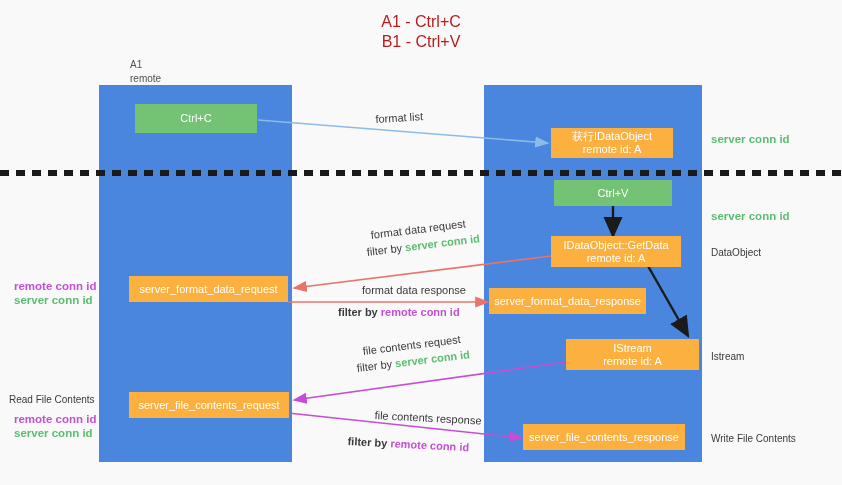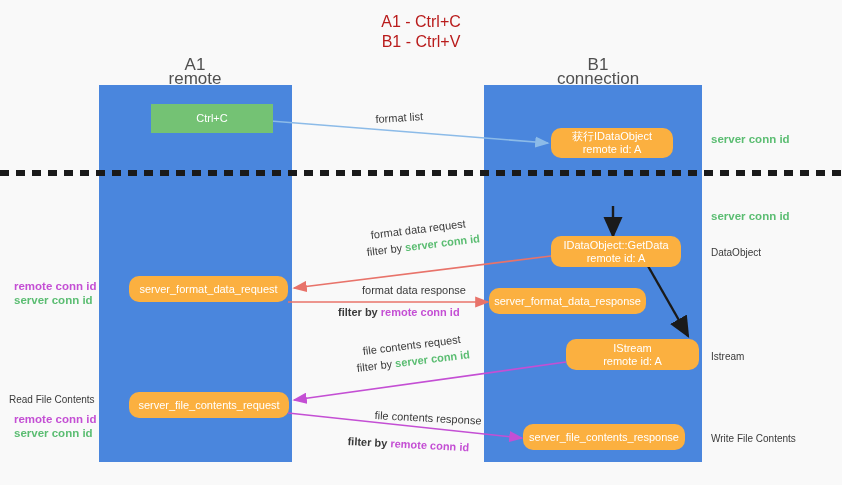--- a/index.html
+++ b/index.html
@@ -26,23 +26,23 @@
     position: absolute;
     left: 0;
     width: 842px;
     text-align: center;
     color: #b91c1c;
     font-size: 16px;
     line-height: 20px;
   }
   .col-header {
     position: absolute;
-    text-align: center;
+    text-align: left;
     color: #505050;
-    font-size: 17px;
+    font-size: 10px;
     line-height: 14px;
   }
   .col-header .ch-main { display: block; }
   .col-header .ch-sub { display: block; }
   .lane {
     position: absolute;
     background: #4a86dd;
   }
   .node {
     position: absolute;
@@ -50,22 +50,22 @@
     display: flex;
     flex-direction: column;
     align-items: center;
     justify-content: center;
     color: #ffffff;
     font-size: 11px;
     line-height: 13px;
     text-align: center;
     padding: 2px 4px;
   }
-  .node.orange { background: #fbb040; border-radius: 10px; }
-  .node.green  { background: #74c274; margin-left: 16px; }
+  .node.orange { background: #fbb040; }
+  .node.green  { background: #74c274; }
   .node .l2 { display: block; }
   .edge-label {
     position: absolute;
     font-size: 11px;
     line-height: 14px;
     color: #3a3a3a;
     white-space: nowrap;
     transform-origin: left top;
   }
   .side-label {
@@ -99,24 +99,20 @@
 
 <div id="stage">
 
   <div class="title" style="top:12px;">A1 - Ctrl+C</div>
   <div class="title" style="top:32px;">B1 - Ctrl+V</div>
 
   <div class="col-header" style="left:130px; top:58px; width:130px;">
     <span class="ch-main">A1</span>
     <span class="ch-sub">remote</span>
   </div>
-  <div class="col-header" style="left:533px; top:58px; width:130px;">
-    <span class="ch-main">B1</span>
-    <span class="ch-sub">connection</span>
-  </div>
 
   <div class="lane" style="left:99px; top:85px; width:193px; height:377px;"></div>
   <div class="lane" style="left:484px; top:85px; width:218px; height:377px;"></div>
 
   <svg id="svg-layer">
     <defs>
       <marker id="ah-blue" markerWidth="9" markerHeight="7" refX="8" refY="3.5" orient="auto">
         <polygon points="0,0 9,3.5 0,7" fill="#8cbbe8"></polygon>
       </marker>
       <marker id="ah-red" markerWidth="9" markerHeight="7" refX="8" refY="3.5" orient="auto">
@@ -149,20 +145,23 @@
 
   <div class="node green" style="left:135px; top:104px; width:122px; height:29px;">
     <span>Ctrl+C</span>
   </div>
 
   <div class="node orange" style="left:551px; top:128px; width:122px; height:30px;">
     <span>获行IDataObject</span>
     <span class="l2">remote id: A</span>
   </div>
 
+  <div class="node green" style="left:554px; top:180px; width:118px; height:26px;">
+    <span>Ctrl+V</span>
+  </div>
 
   <div class="node orange" style="left:551px; top:236px; width:130px; height:31px;">
     <span>IDataObject::GetData</span>
     <span class="l2">remote id: A</span>
   </div>
 
   <div class="node orange" style="left:129px; top:276px; width:159px; height:26px;">
     <span>server_format_data_request</span>
   </div>
 

